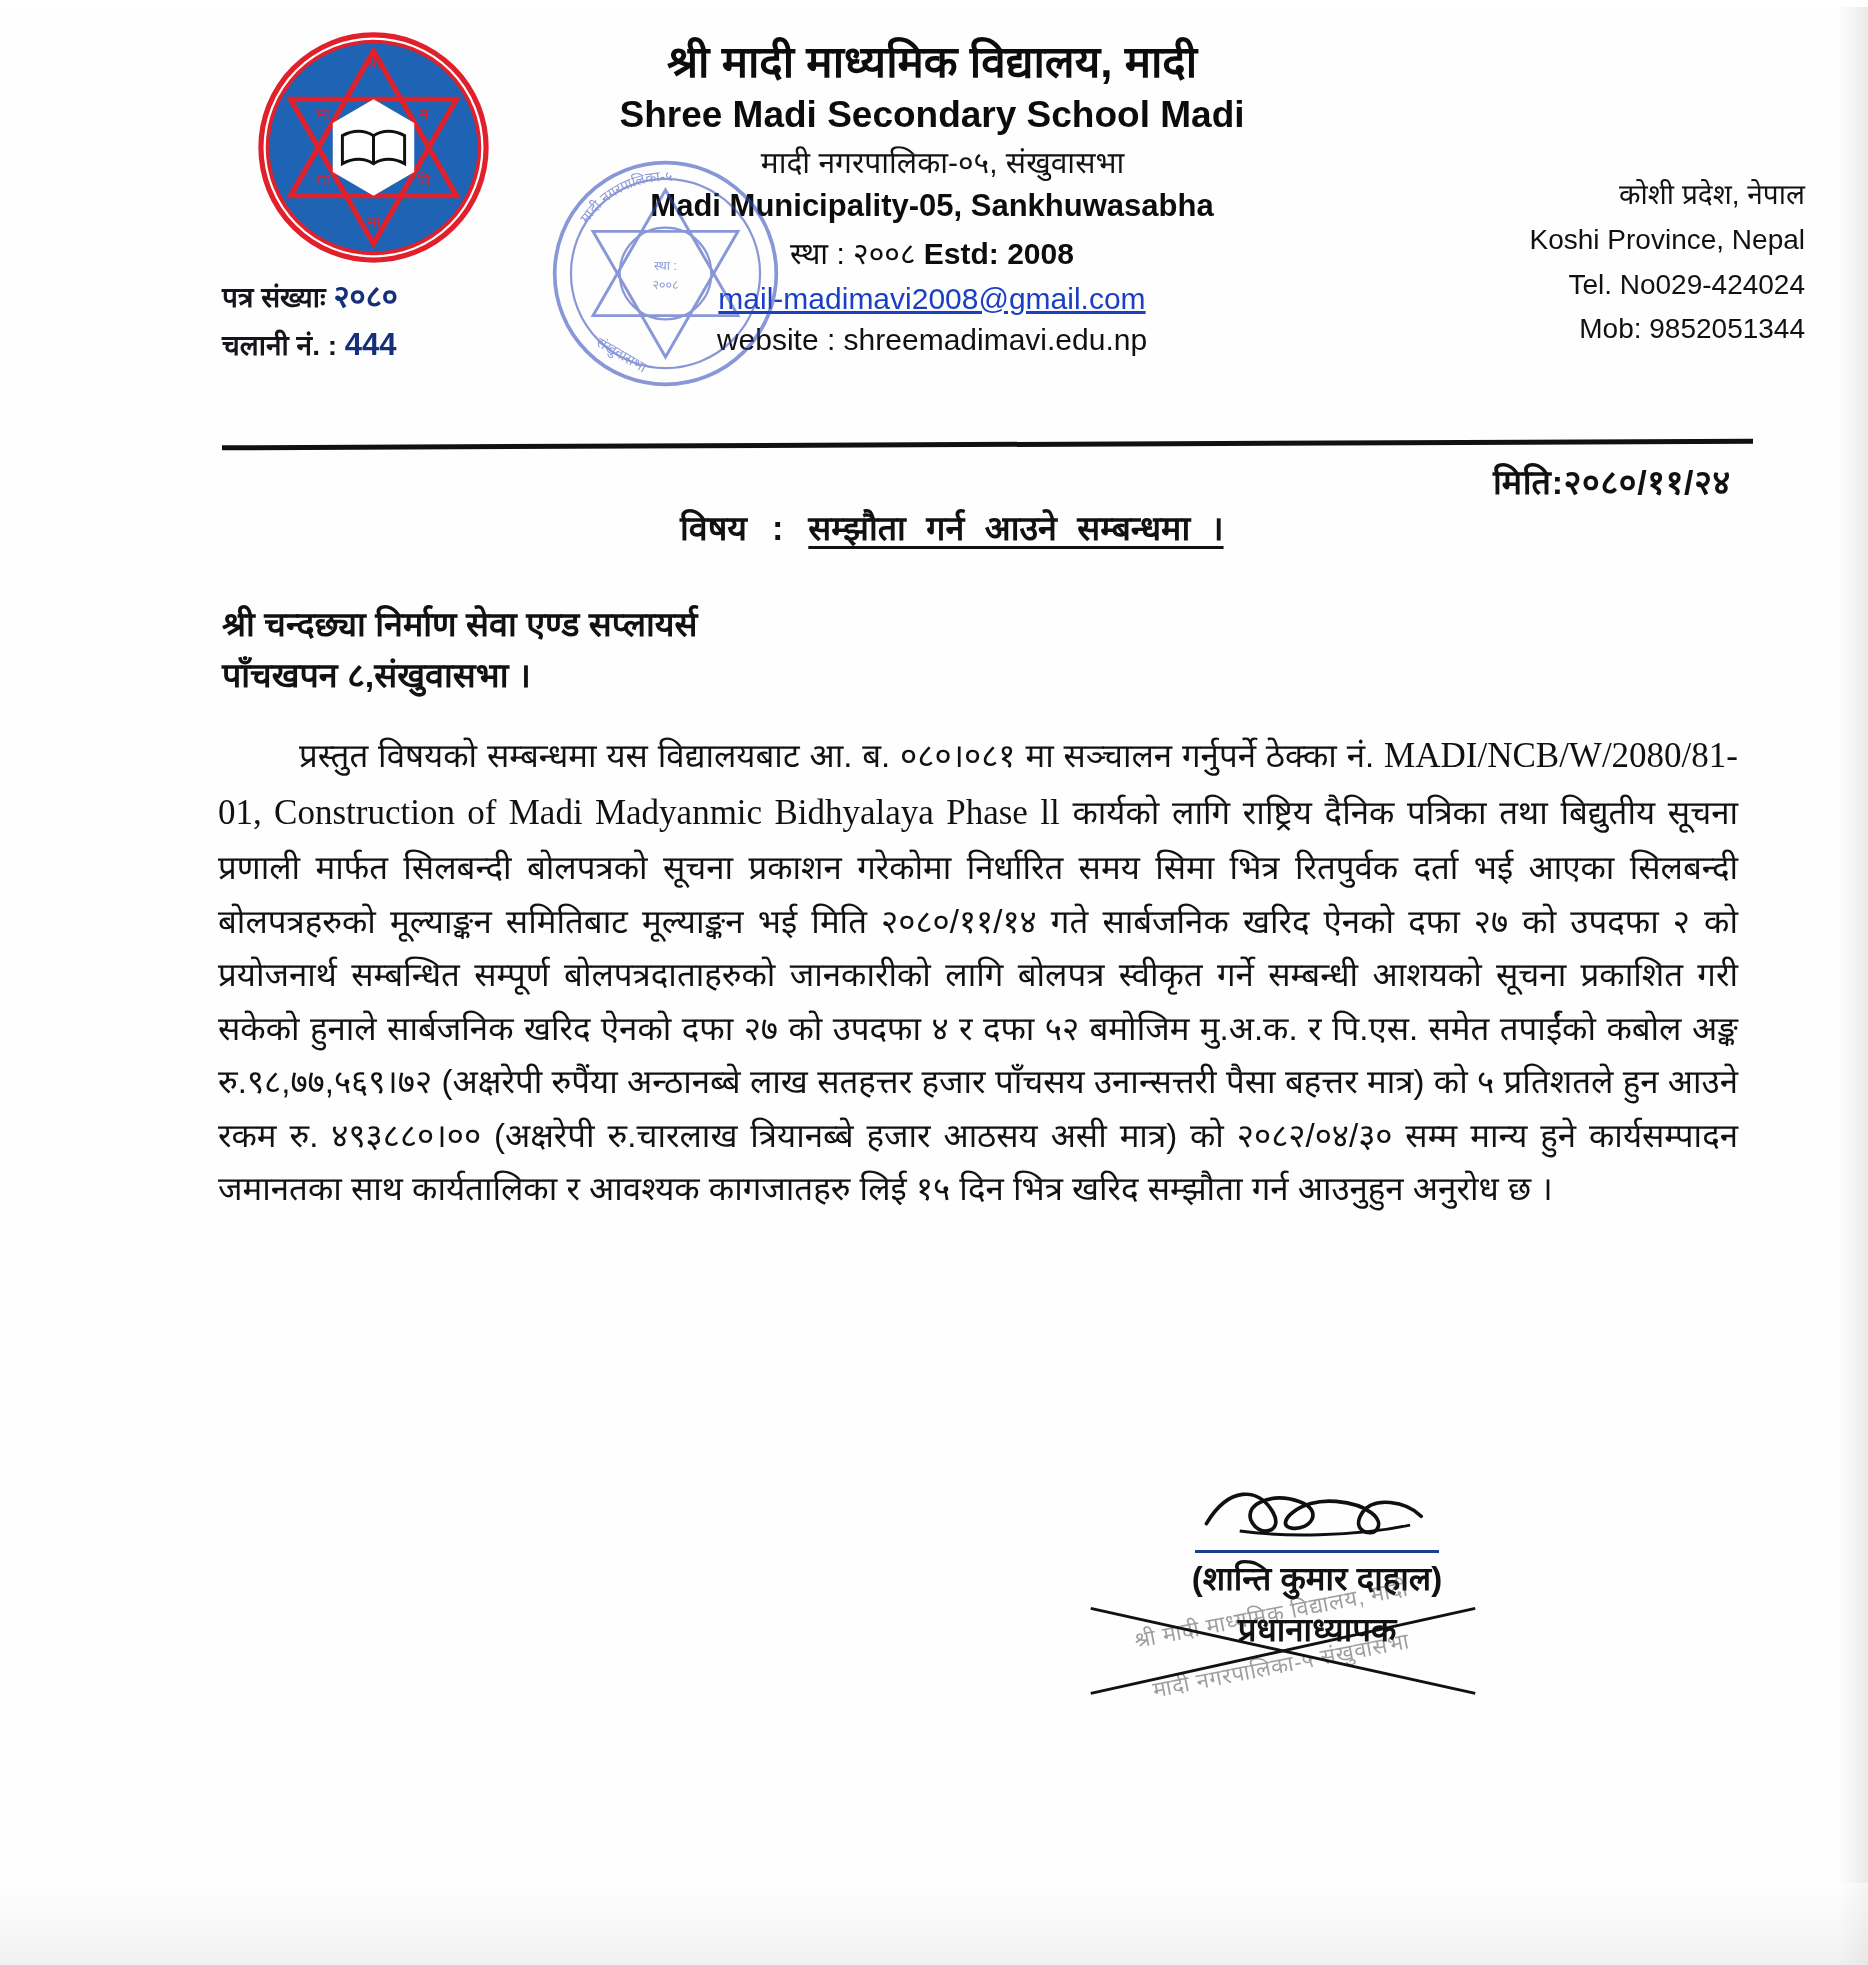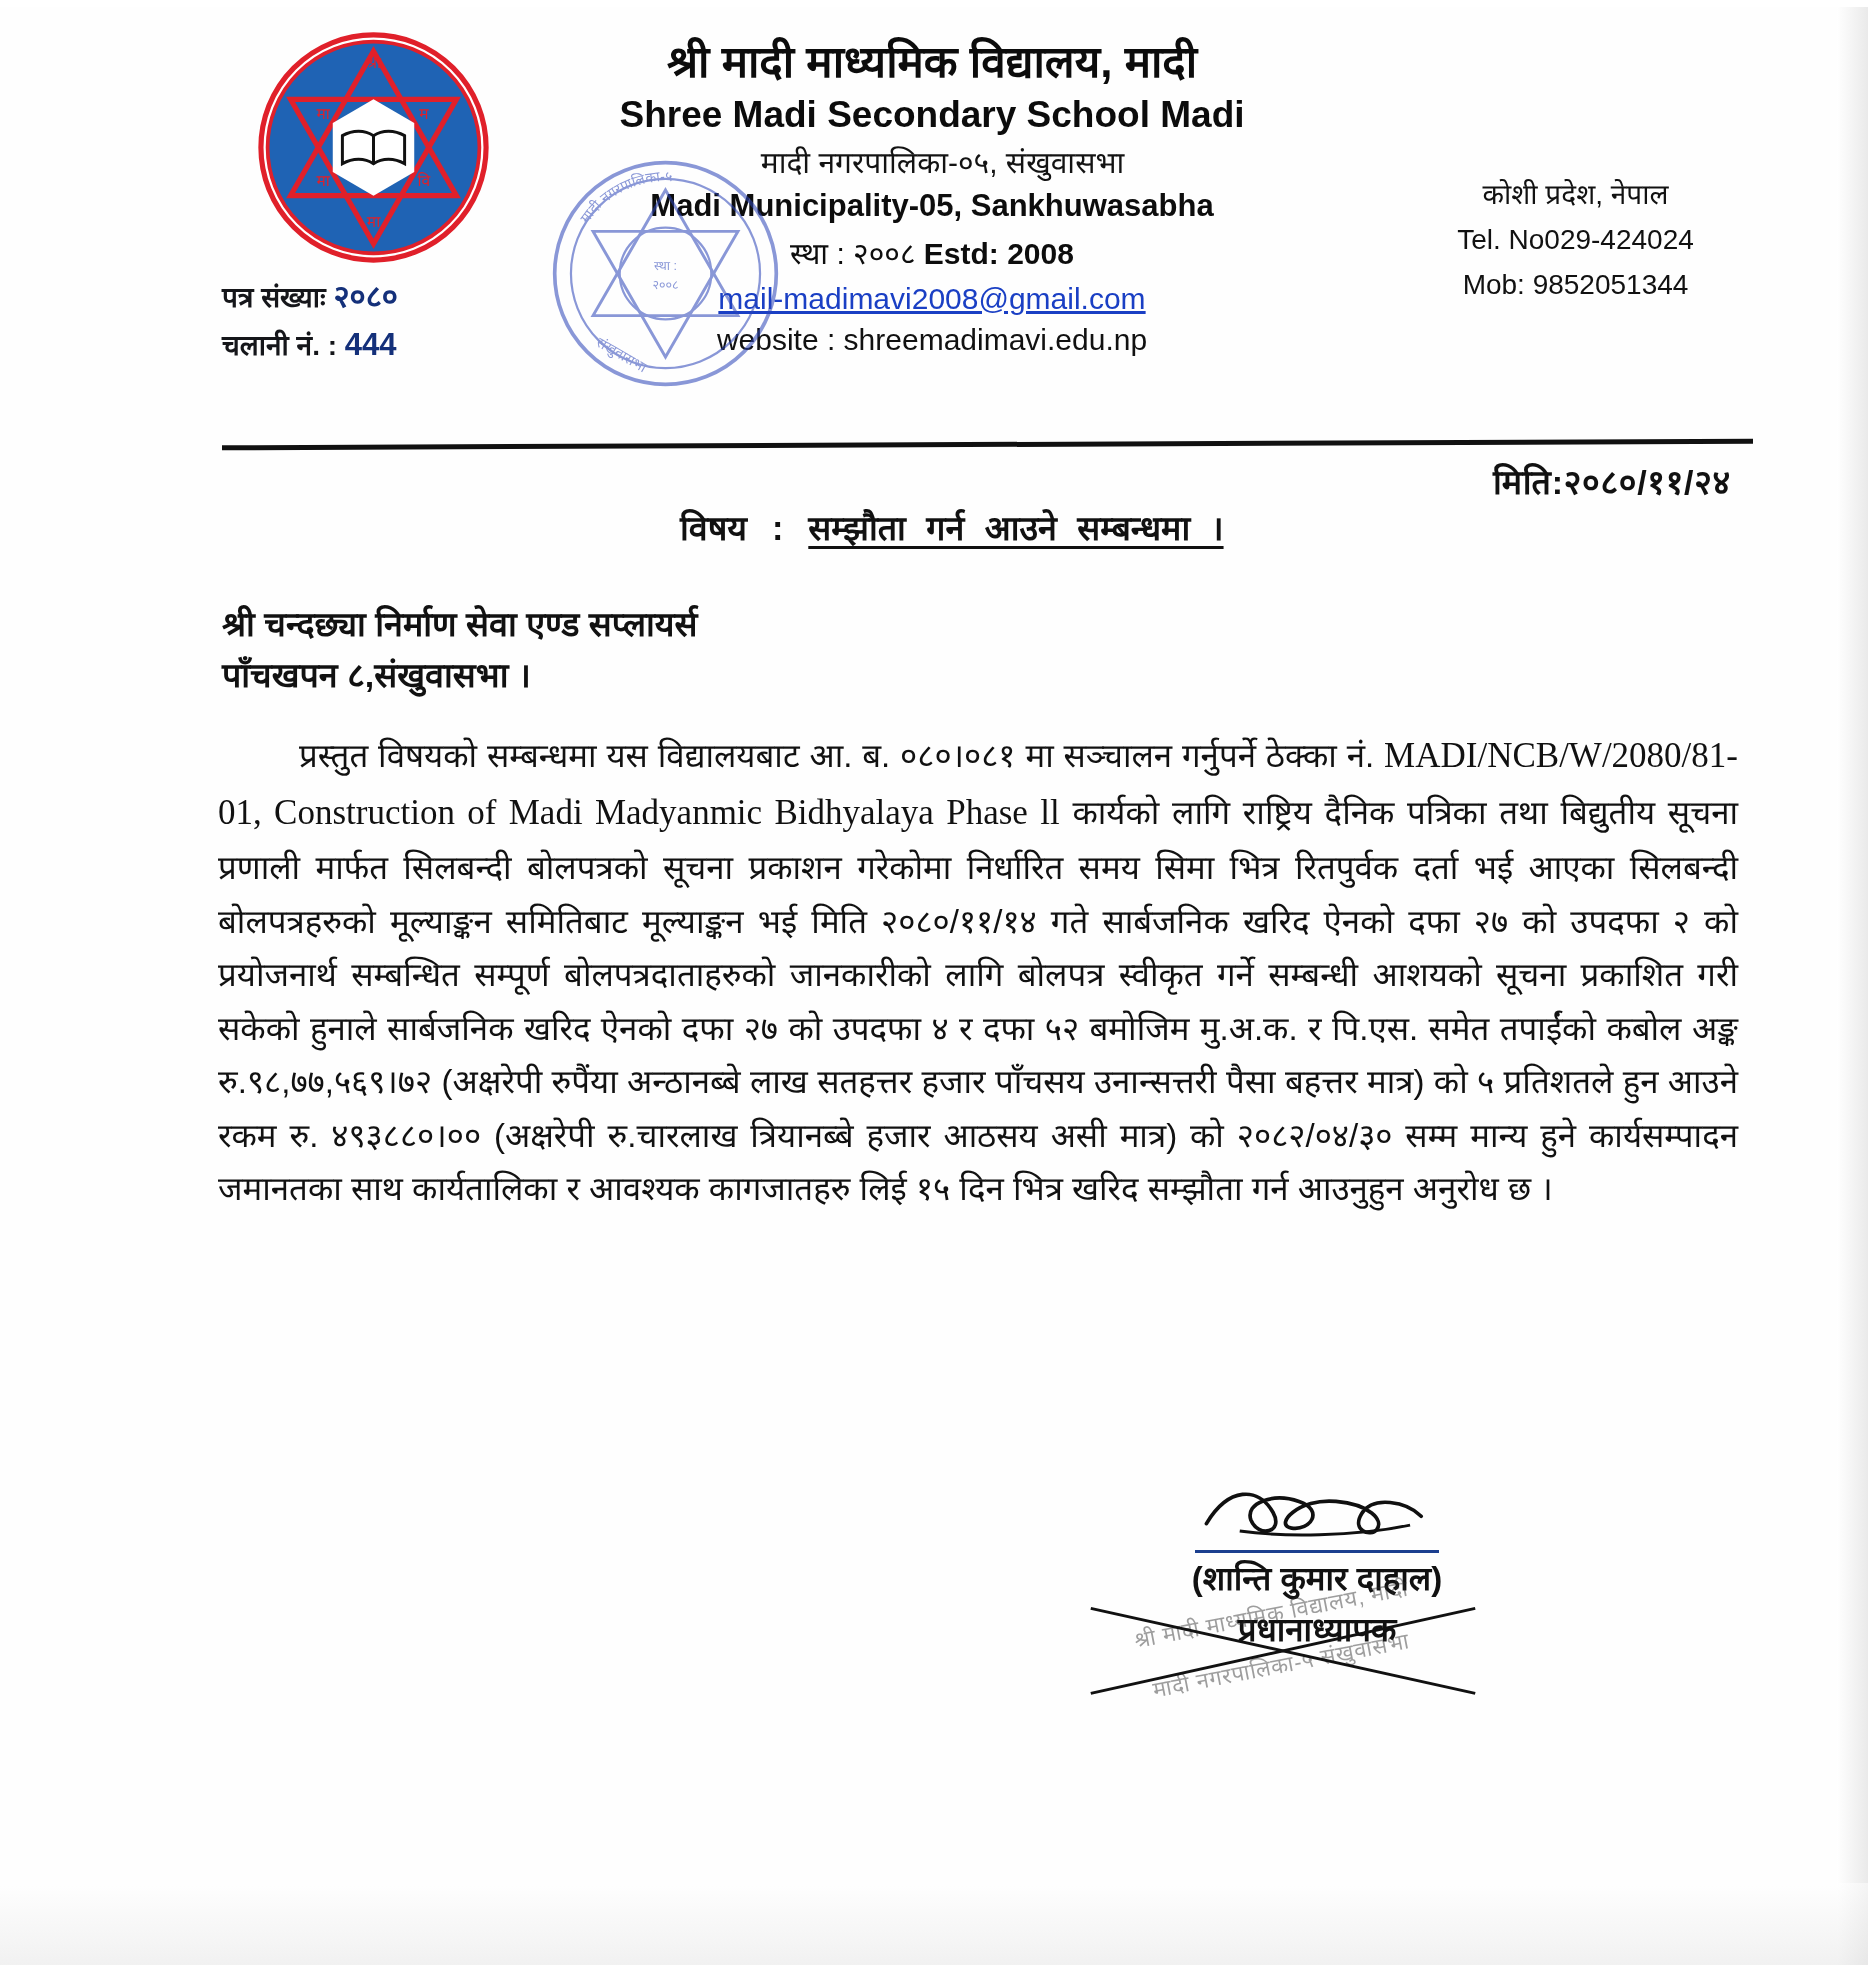--- a/index.html
+++ b/index.html
@@ -118,21 +118,21 @@
     font-size: 30px;
     color: #111;
     margin-top: 7.4px;
   }
 
   .contact-block {
     position: absolute;
     left: 1346px;
     top: 166px;
     width: 459px;
-    text-align: center;
+    text-align: right;
     font-family: "Liberation Sans", sans-serif;
     font-size: 28px;
     line-height: 1.6;
     color: #111;
   }
 
   
   .round-stamp {
     position: absolute;
     left: 551px;
@@ -335,20 +335,21 @@
       <div class="t-estd">
         <span class="np">स्था : २००८</span>
         <span>Estd: 2008</span>
       </div>
       <div class="t-email">mail-madimavi2008@gmail.com</div>
       <div class="t-web">website : shreemadimavi.edu.np</div>
     </div>
 
     <div class="contact-block">
       <div>कोशी प्रदेश, नेपाल</div>
+      <div>Koshi Province, Nepal</div>
       <div>Tel. No029-424024</div>
       <div>Mob: 9852051344</div>
     </div>
 
     <div class="round-stamp">
       <svg width="229" height="229" viewBox="0 0 310 310">
         <circle cx="155" cy="155" r="150" fill="none" stroke="#2b44b8" stroke-width="5"></circle>
         <circle cx="155" cy="155" r="128" fill="none" stroke="#2b44b8" stroke-width="3"></circle>
         <circle cx="155" cy="155" r="62" fill="none" stroke="#2b44b8" stroke-width="3"></circle>
         <polygon points="155,42 253,212 57,212" fill="none" stroke="#2b44b8" stroke-width="4"></polygon>

